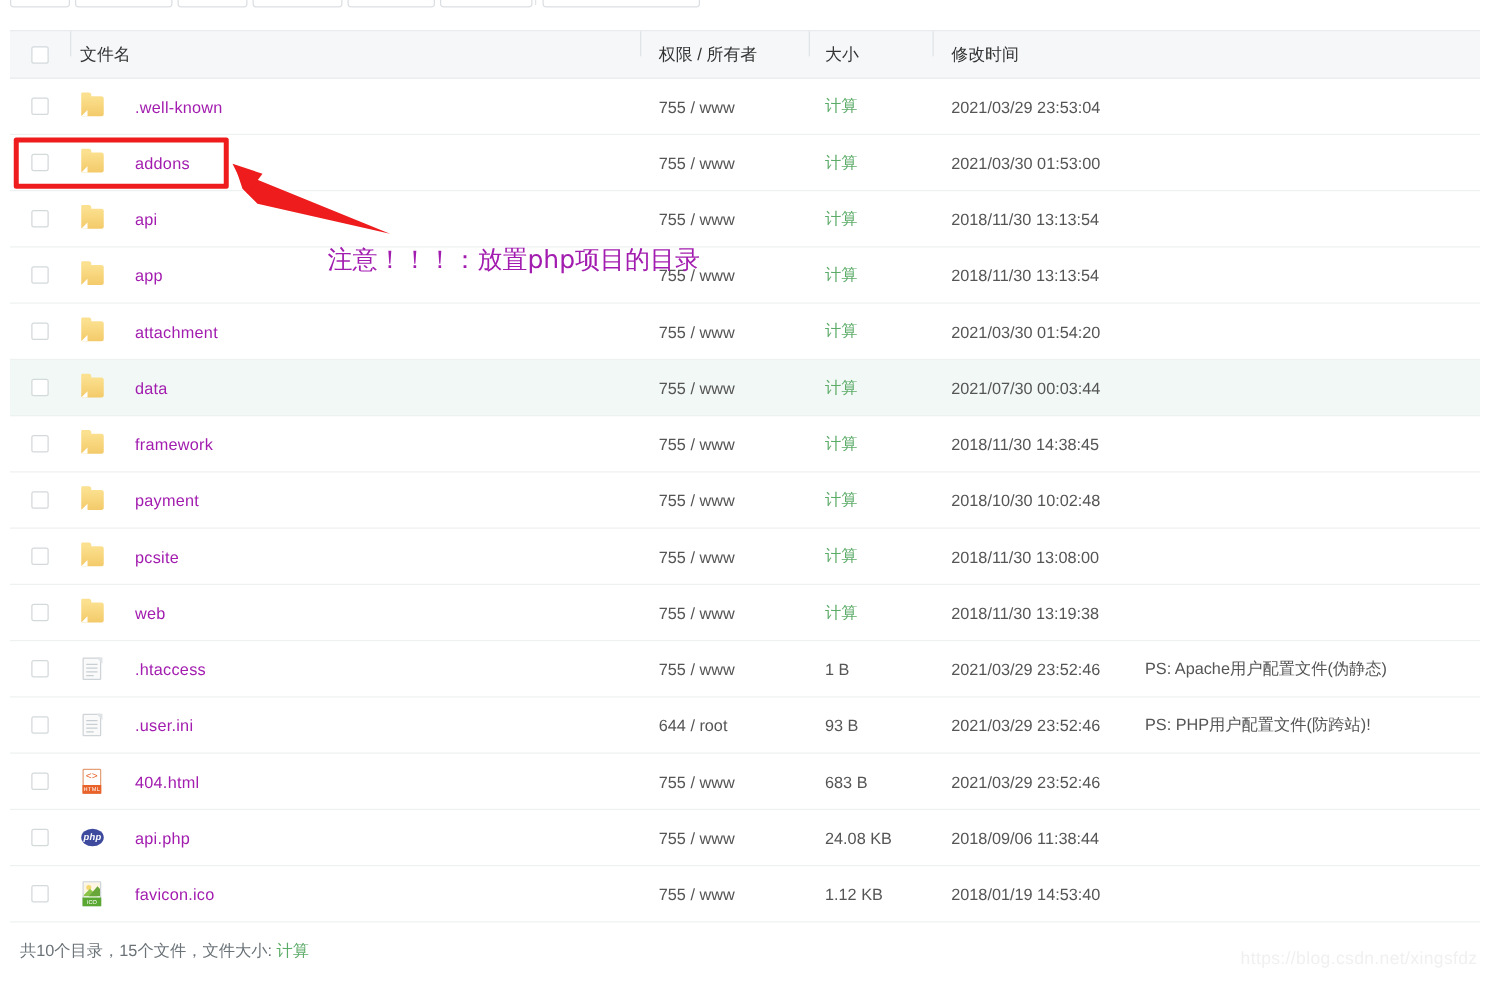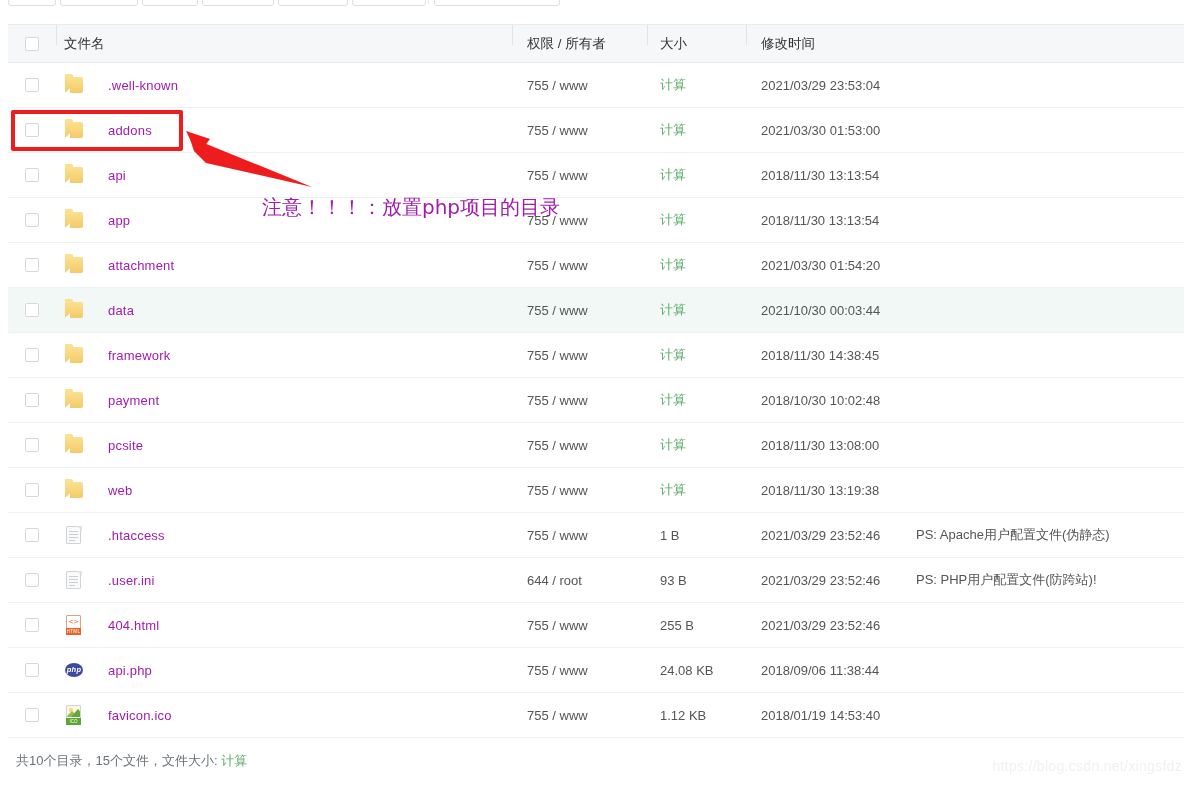--- a/index.html
+++ b/index.html
@@ -269,21 +269,21 @@
           <div class="c-name">
             <span class="ic ic-folder">
               <span class="tab"></span>
               <span class="body"></span>
               <span class="fold"></span>
             </span>
             <span class="fname">data</span>
           </div>
           <div class="c-perm">755 / www</div>
           <div class="c-size"><span class="lnk-calc">计算</span></div>
-          <div class="c-time">2021/10/30 00:03:44</div>
+          <div class="c-time">2021/07/30 00:03:44</div>
           <div class="c-note"></div>
         </div>
         <div class="row">
           <div class="c-chk">
             <span class="chk"></span>
           </div>
           <div class="c-name">
             <span class="ic ic-folder">
               <span class="tab"></span>
               <span class="body"></span>
@@ -393,21 +393,21 @@
           </div>
           <div class="c-name">
             <span class="ic ic-html">
               <span class="page"></span>
               <span class="glyph">&lt;&gt;</span>
               <span class="tagbar">HTML</span>
             </span>
             <span class="fname">404.html</span>
           </div>
           <div class="c-perm">755 / www</div>
-          <div class="c-size"><span>255 B</span></div>
+          <div class="c-size"><span>683 B</span></div>
           <div class="c-time">2021/03/29 23:52:46</div>
           <div class="c-note"></div>
         </div>
         <div class="row">
           <div class="c-chk">
             <span class="chk"></span>
           </div>
           <div class="c-name">
             <span class="ic ic-php">
               <span class="circle">php</span>

